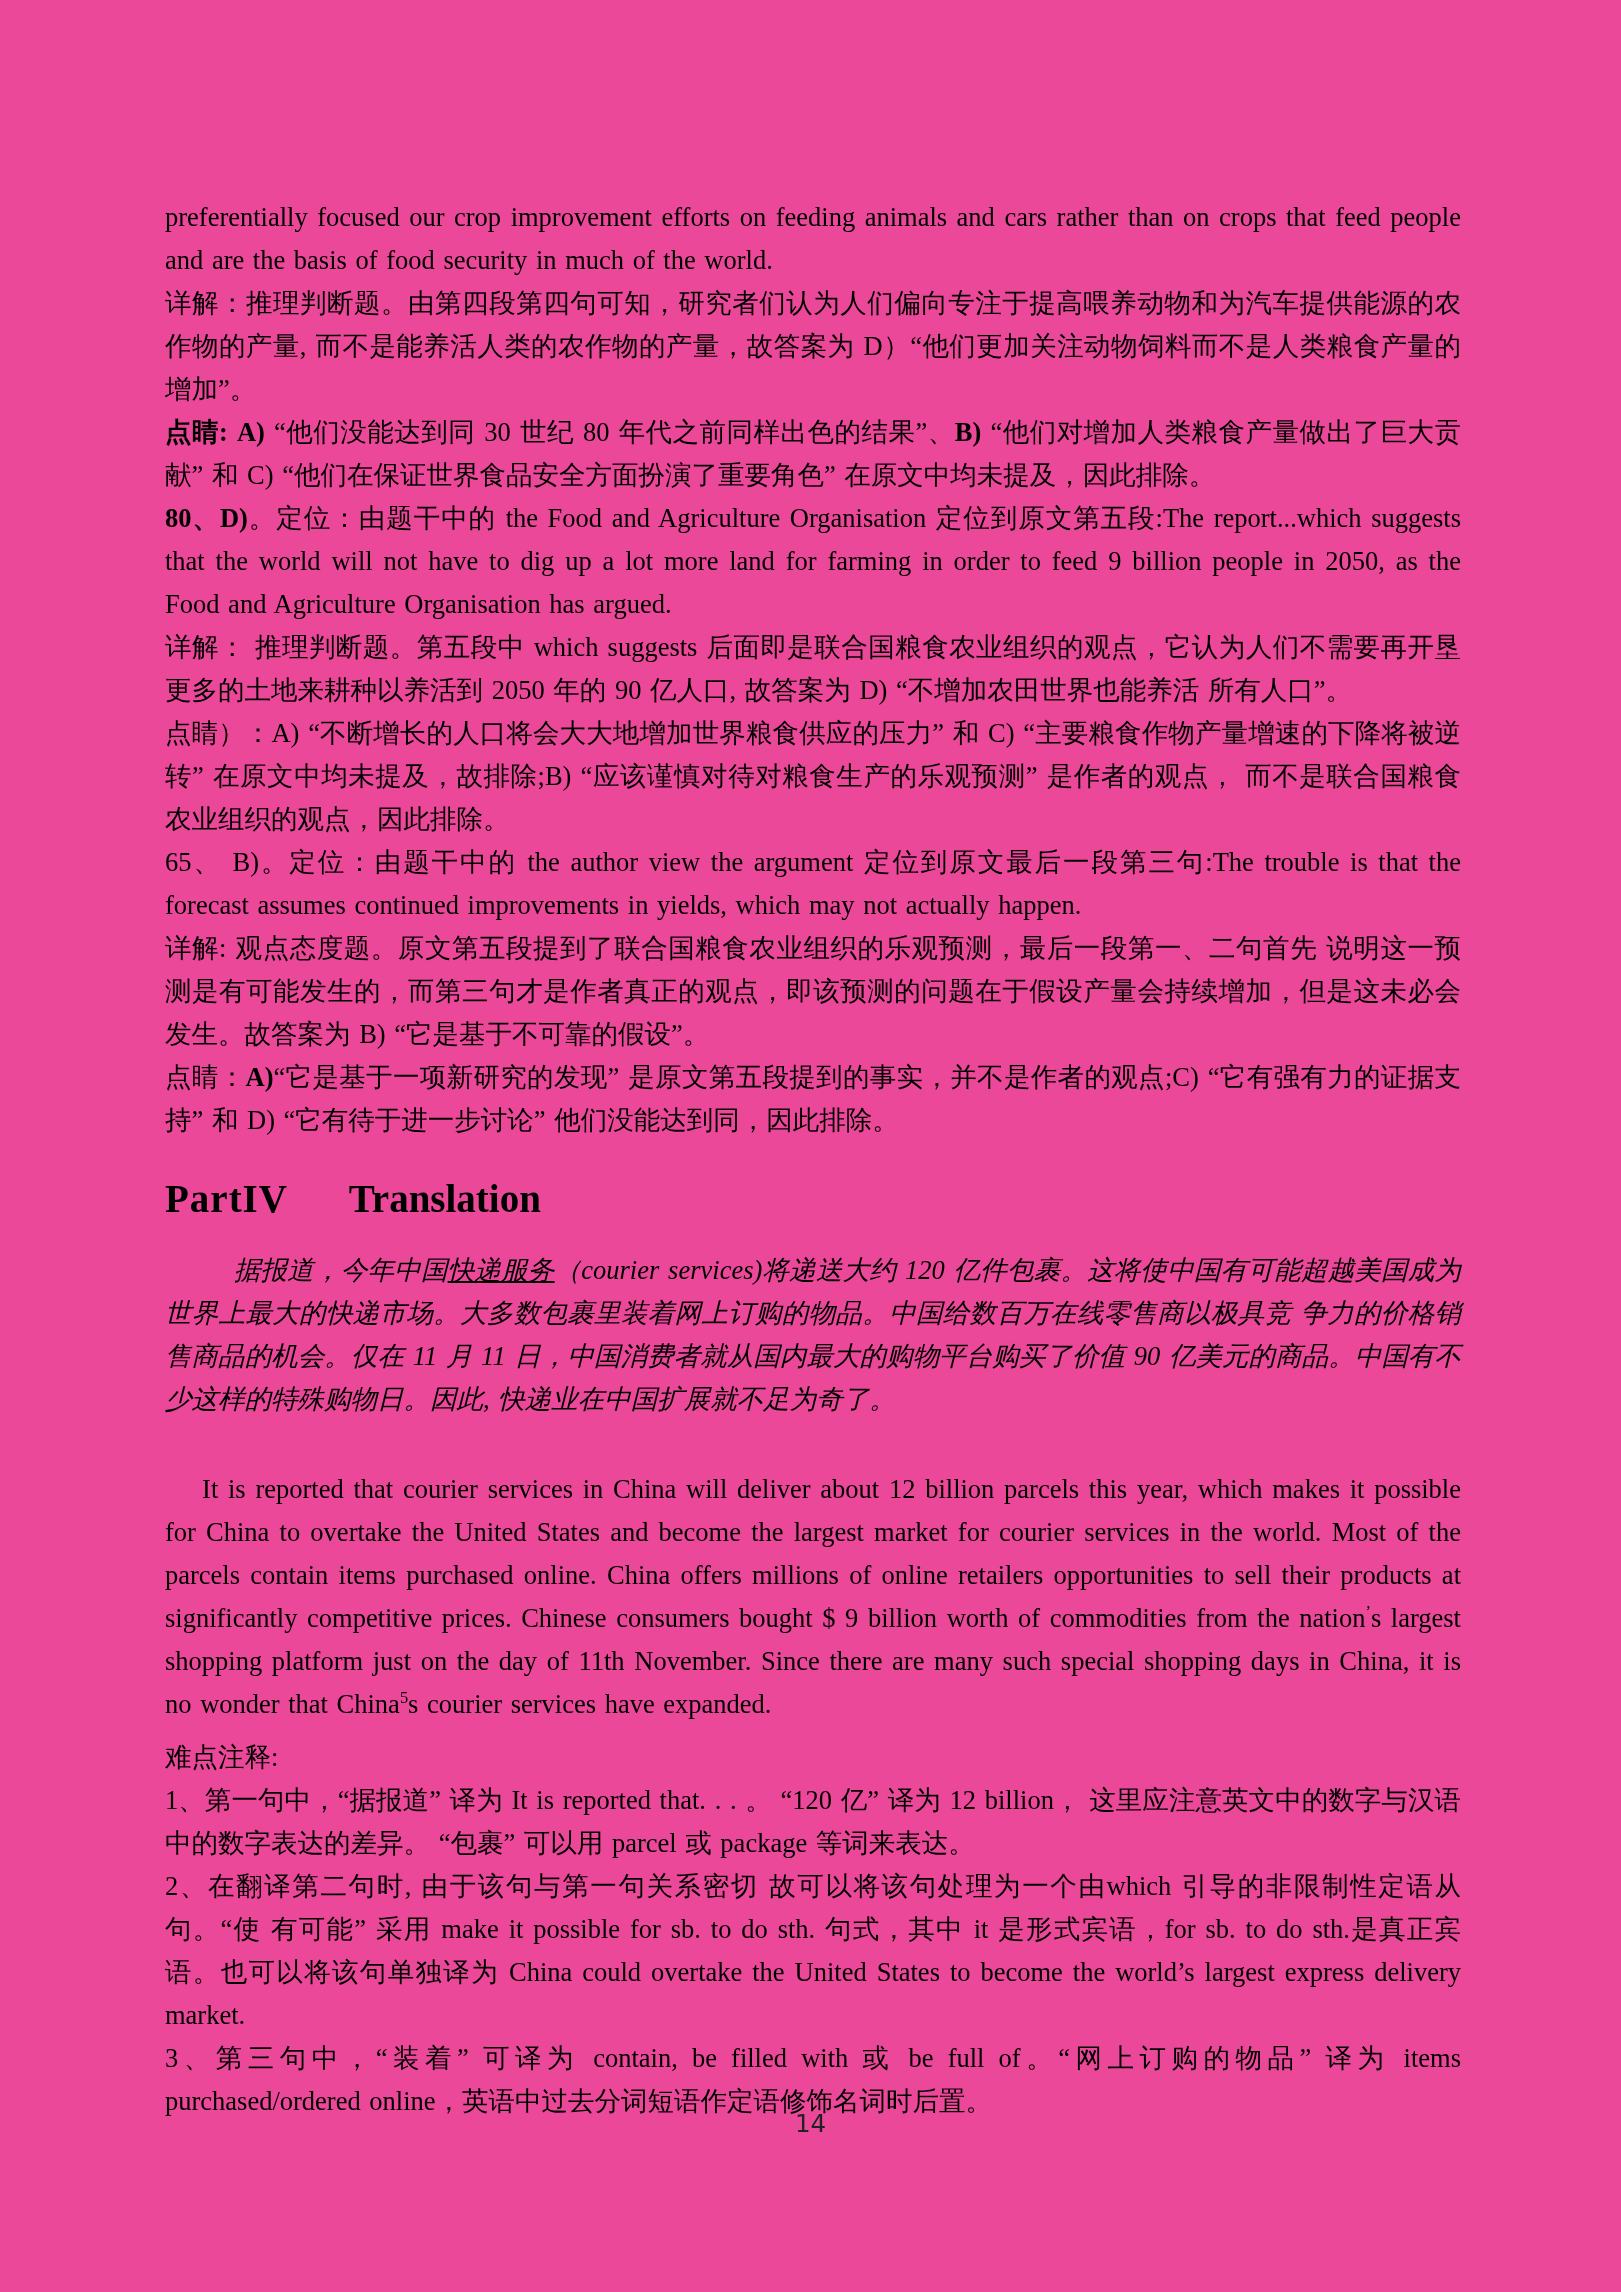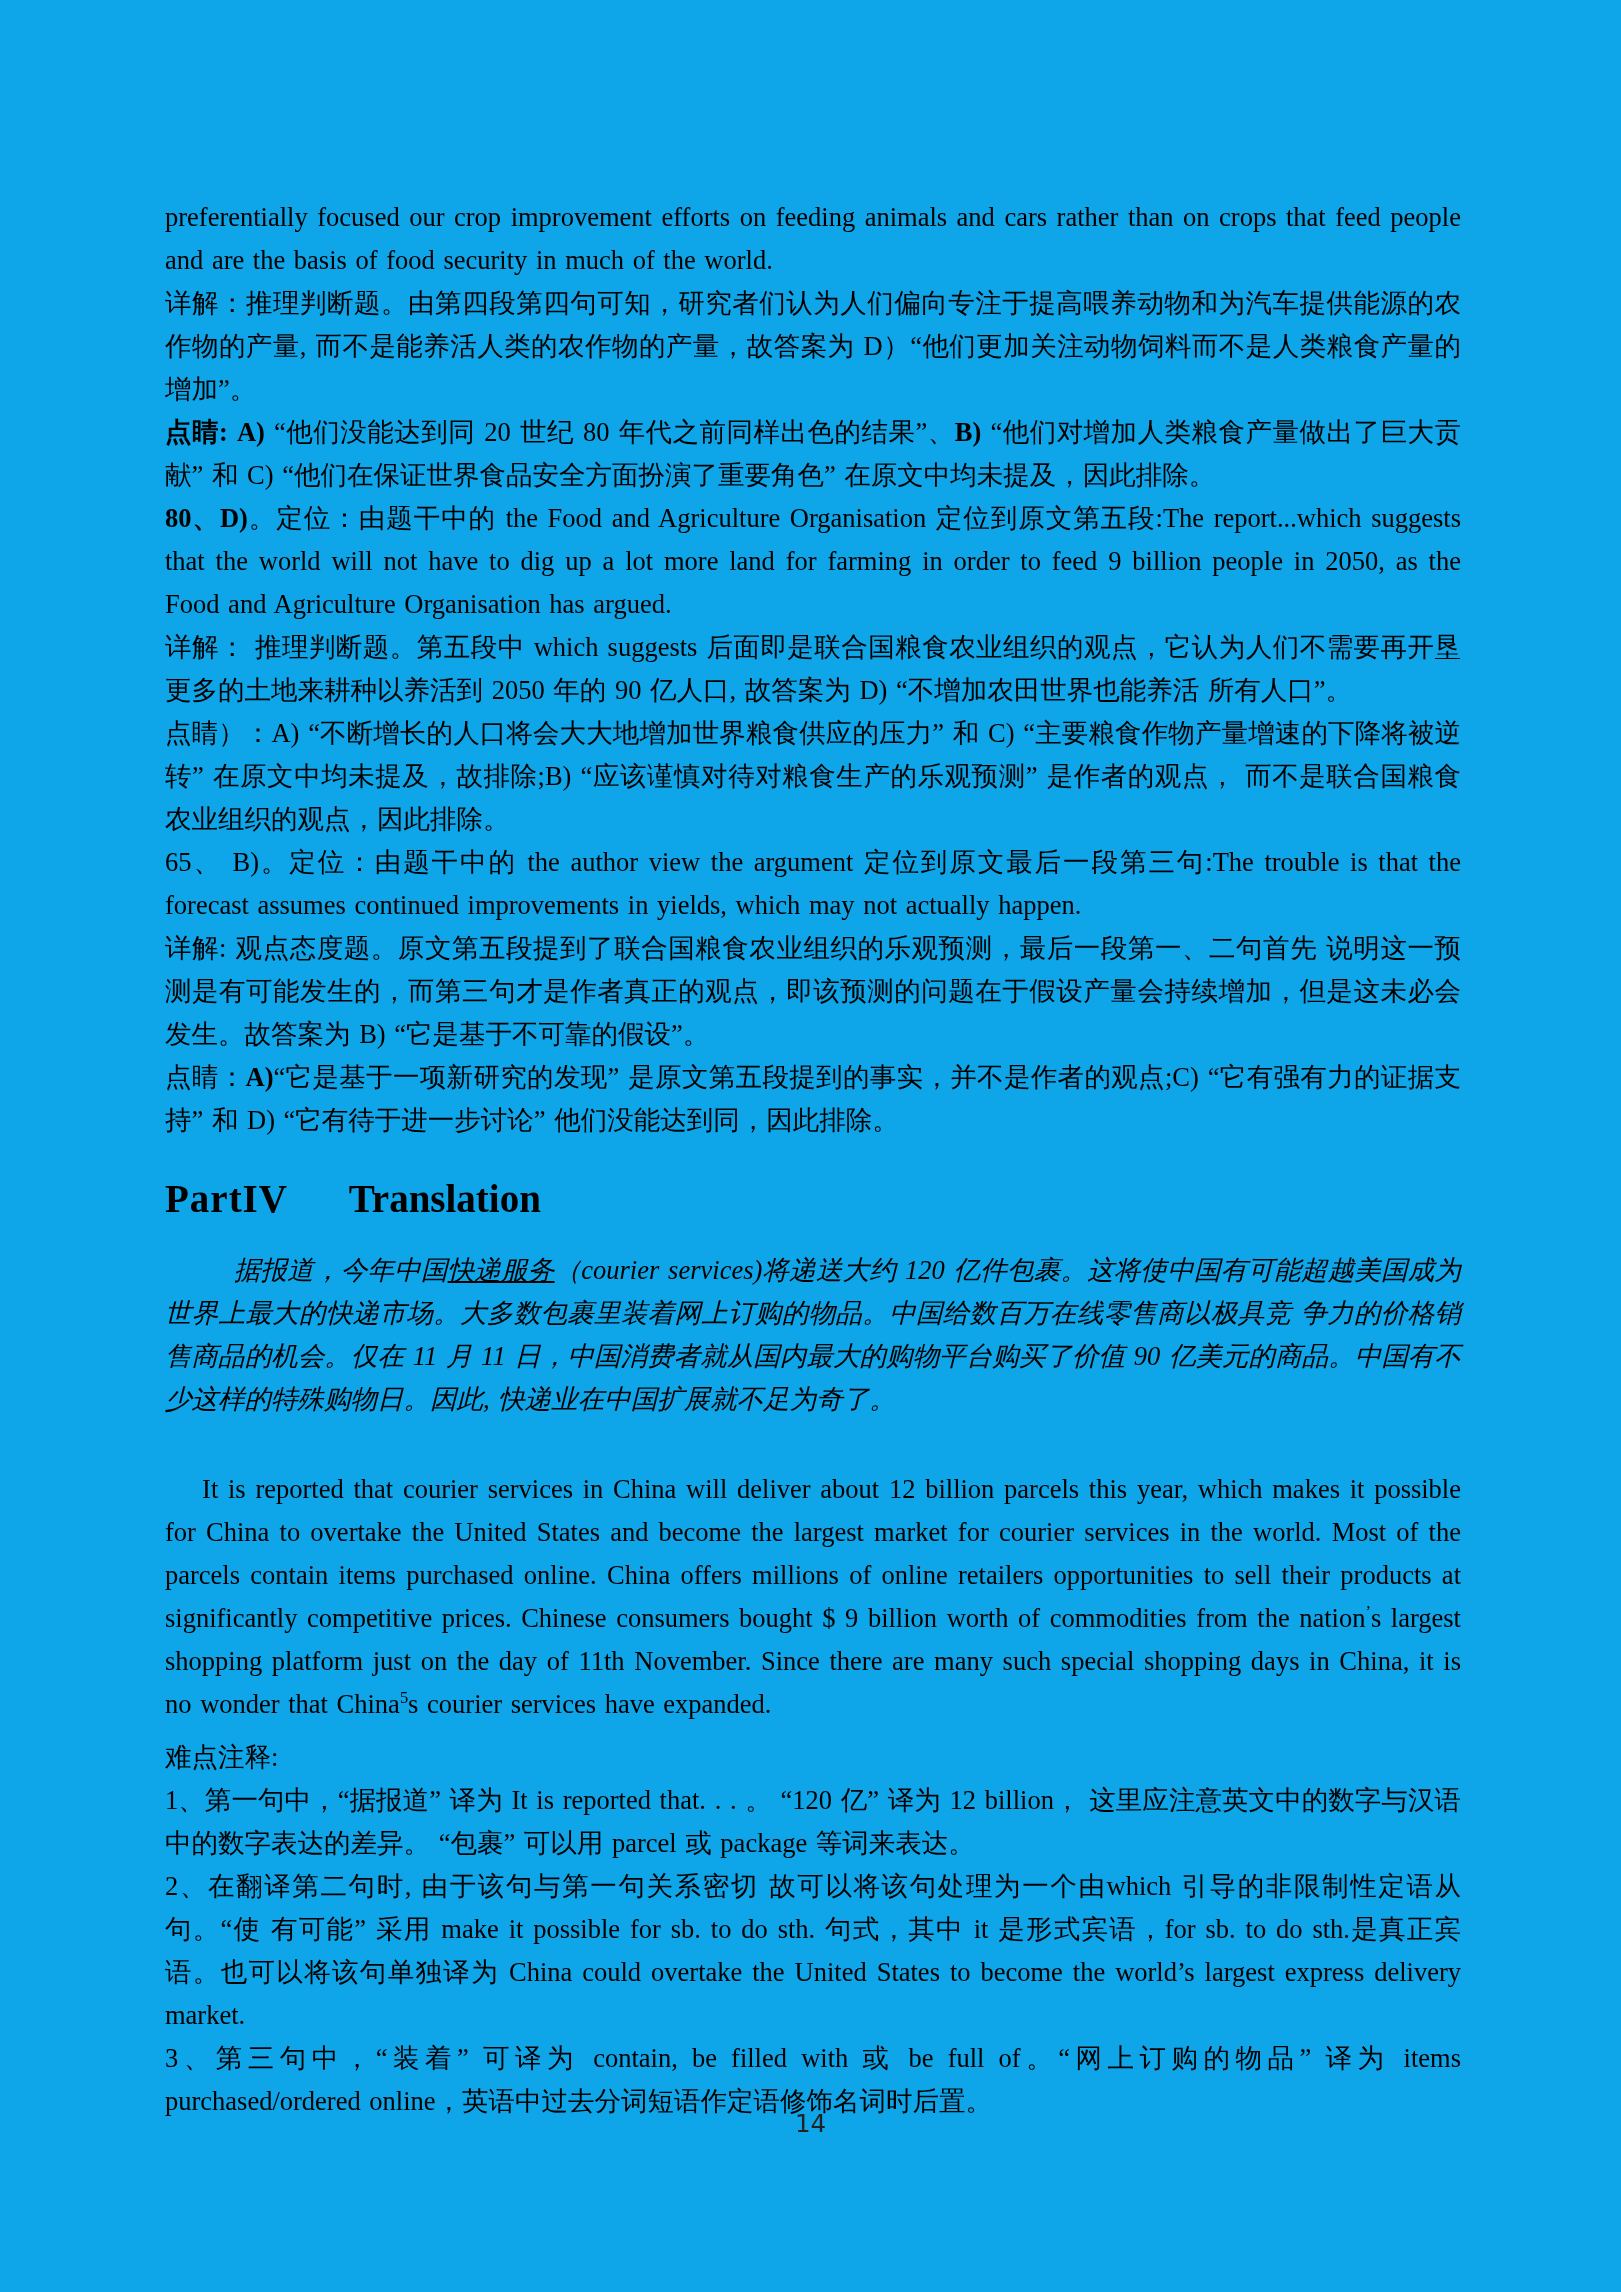--- a/index.html
+++ b/index.html
@@ -1,20 +1,20 @@
 <!DOCTYPE html>
 <html><head>
 <meta charset="utf-8">
 <style>
   html, body { margin: 0; padding: 0; background: #ffffff; }
   .page {
     position: relative;
     width: 1621px;
     height: 2293px;
-    background: #0ea5e9;
+    background: #ec4899;
     font-family: "Liberation Serif", "DejaVu Serif", serif;
     color: #000000;
     overflow: hidden;
   }
   .content {
     position: absolute;
     left: 165px;
     top: 196px;
     width: 1296px;
     font-size: 26.5px;
@@ -53,21 +53,21 @@
   }
 </style>
 </head>
 <body>
 
 <div class="page">
   <div class="content">
 
     <p><span>preferentially focused our crop improvement efforts on feeding animals and cars rather than on crops that feed people and are the basis of food security in much of the world.</span></p>
     <p><span>详解：推理判断题。由第四段第四句可知，研究者们认为人们偏向专注于提高喂养动物和为汽车提供能源的农作物的产量, 而不是能养活人类的农作物的产量，故答案为 D）“他们更加关注动物饲料而不是人类粮食产量的增加”。</span></p>
-    <p><span class="run-b">点睛: </span><span class="run-b">A)</span><span> “他们没能达到同 20 世纪 80 年代之前同样出色的结果”、</span><span class="run-b">B)</span><span> “他们对增加人类粮食产量做出了巨大贡献” 和 C) “他们在保证世界食品安全方面扮演了重要角色” 在原文中均未提及，因此排除。</span></p>
+    <p><span class="run-b">点睛: </span><span class="run-b">A)</span><span> “他们没能达到同 30 世纪 80 年代之前同样出色的结果”、</span><span class="run-b">B)</span><span> “他们对增加人类粮食产量做出了巨大贡献” 和 C) “他们在保证世界食品安全方面扮演了重要角色” 在原文中均未提及，因此排除。</span></p>
     <p><span class="run-b">80、D)</span><span>。定位：由题干中的  the Food and Agriculture Organisation  定位到原文第五段:The report...which suggests that the world will not have to dig up a lot more land for farming in order to feed 9 billion people in 2050, as the Food and Agriculture Organisation has argued.</span></p>
     <p><span>详解： 推理判断题。第五段中 which suggests 后面即是联合国粮食农业组织的观点，它认为人们不需要再开垦更多的土地来耕种以养活到 2050 年的 90 亿人口, 故答案为 D) “不增加农田世界也能养活 所有人口”。</span></p>
     <p><span>点睛）：A) “不断增长的人口将会大大地增加世界粮食供应的压力” 和 C) “主要粮食作物产量增速的下降将被逆转” 在原文中均未提及，故排除;B) “应该谨慎对待对粮食生产的乐观预测” 是作者的观点， 而不是联合国粮食农业组织的观点，因此排除。</span></p>
     <p><span>65、 B)。定位：由题干中的  the author view the argument  定位到原文最后一段第三句:The trouble is that the forecast assumes continued improvements in yields, which may not actually happen.</span></p>
     <p><span>详解: 观点态度题。原文第五段提到了联合国粮食农业组织的乐观预测，最后一段第一、二句首先 说明这一预测是有可能发生的，而第三句才是作者真正的观点，即该预测的问题在于假设产量会持续增加，但是这未必会发生。故答案为 B) “它是基于不可靠的假设”。</span></p>
     <p><span>点睛：</span><span class="run-b">A)</span><span>“它是基于一项新研究的发现” 是原文第五段提到的事实，并不是作者的观点;C) “它有强有力的证据支持” 和 D) “它有待于进一步讨论” 他们没能达到同，因此排除。</span></p>
 
     <h1 class="part-heading">
       <span class="heading-part">PartIV</span>
       <span class="heading-title">Translation</span>

